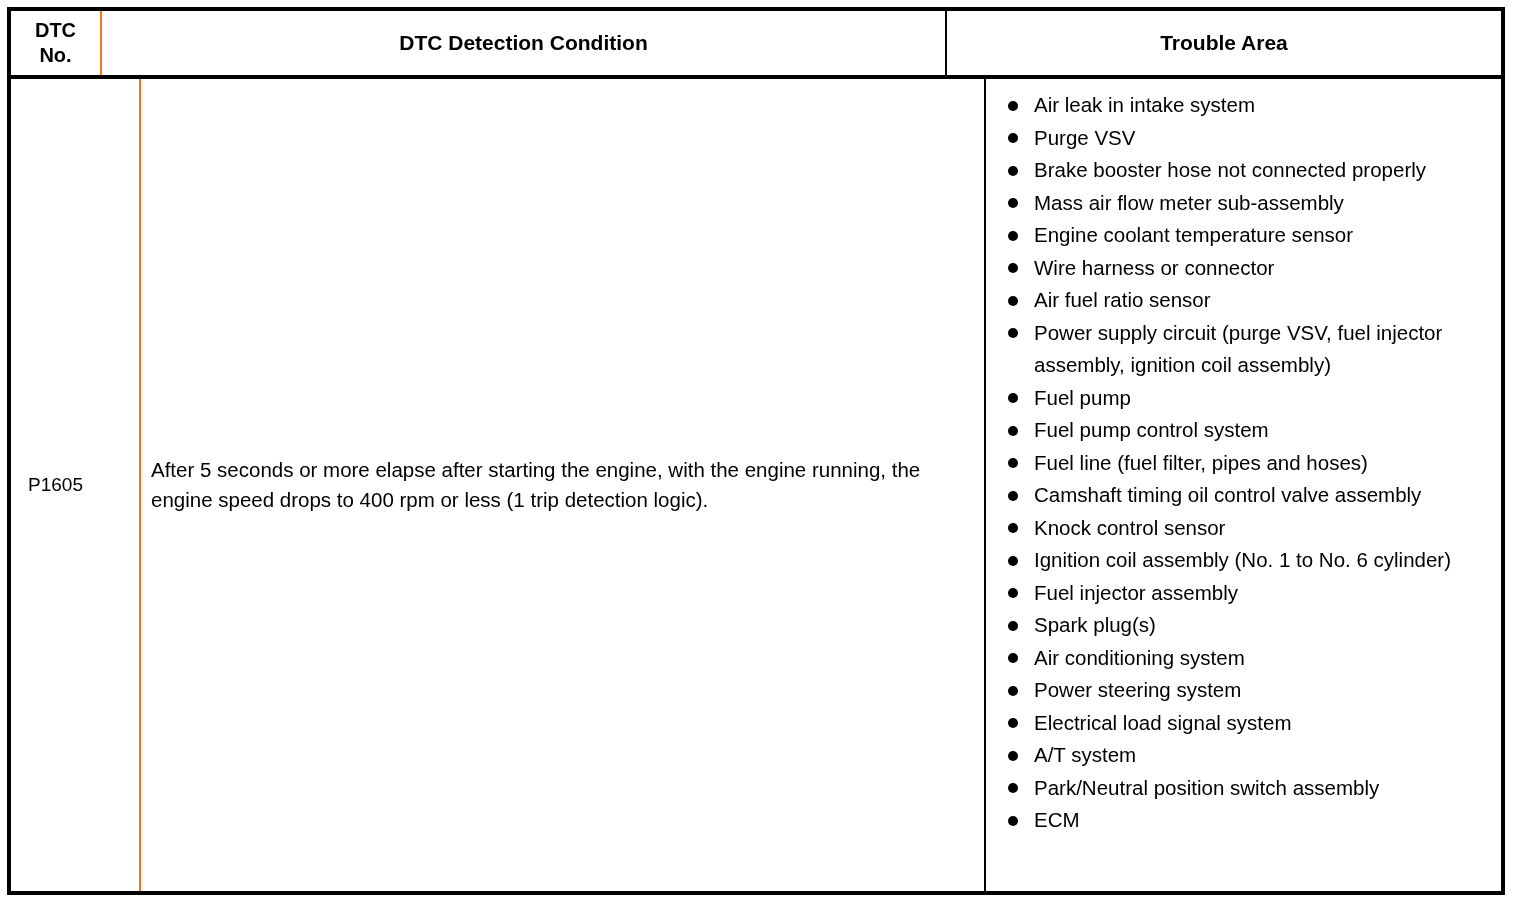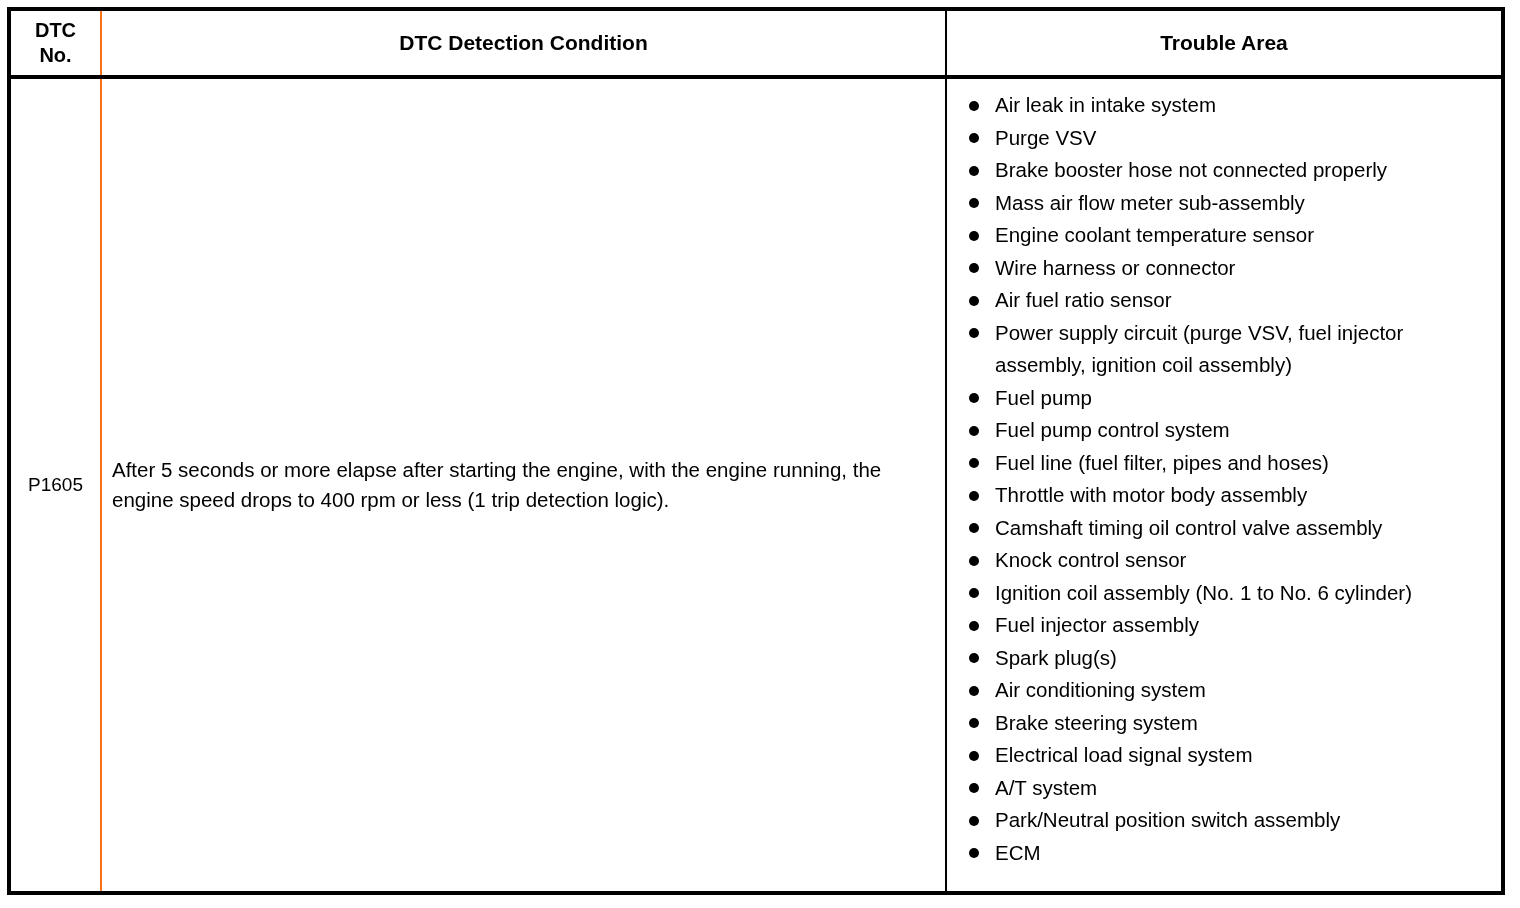--- a/index.html
+++ b/index.html
@@ -93,20 +93,21 @@
     align-items: center;
     justify-content: center;
     font-size: 19px;
     padding: 0 4px;
   }
 
   .cell-condition {
     display: flex;
     align-items: center;
     padding: 0 8px 0 10px;
+    margin-left: 39px;
   }
   .condition-text {
     font-size: 20.5px;
     line-height: 1.45;
   }
 
   .cell-trouble {
     padding: 10px 8px 16px 12px;
     overflow: hidden;
   }
@@ -166,28 +167,27 @@
             <li><span class="bullet-dot"></span><span>Purge VSV</span></li>
             <li><span class="bullet-dot"></span><span>Brake booster hose not connected properly</span></li>
             <li><span class="bullet-dot"></span><span>Mass air flow meter sub-assembly</span></li>
             <li><span class="bullet-dot"></span><span>Engine coolant temperature sensor</span></li>
             <li><span class="bullet-dot"></span><span>Wire harness or connector</span></li>
             <li><span class="bullet-dot"></span><span>Air fuel ratio sensor</span></li>
             <li><span class="bullet-dot"></span><span>Power supply circuit (purge VSV, fuel injector assembly, ignition coil assembly)</span></li>
             <li><span class="bullet-dot"></span><span>Fuel pump</span></li>
             <li><span class="bullet-dot"></span><span>Fuel pump control system</span></li>
             <li><span class="bullet-dot"></span><span>Fuel line (fuel filter, pipes and hoses)</span></li>
-            <li><span class="bullet-dot"></span><span>Throttle with motor body assembly</span></li>
             <li><span class="bullet-dot"></span><span>Camshaft timing oil control valve assembly</span></li>
             <li><span class="bullet-dot"></span><span>Knock control sensor</span></li>
             <li><span class="bullet-dot"></span><span>Ignition coil assembly (No. 1 to No. 6 cylinder)</span></li>
             <li><span class="bullet-dot"></span><span>Fuel injector assembly</span></li>
             <li><span class="bullet-dot"></span><span>Spark plug(s)</span></li>
             <li><span class="bullet-dot"></span><span>Air conditioning system</span></li>
-            <li><span class="bullet-dot"></span><span>Brake steering system</span></li>
+            <li><span class="bullet-dot"></span><span>Power steering system</span></li>
             <li><span class="bullet-dot"></span><span>Electrical load signal system</span></li>
             <li><span class="bullet-dot"></span><span>A/T system</span></li>
             <li><span class="bullet-dot"></span><span>Park/Neutral position switch assembly</span></li>
             <li><span class="bullet-dot"></span><span>ECM</span></li>
           </ul>
       </div>
 
     </div>
 
   </div>

